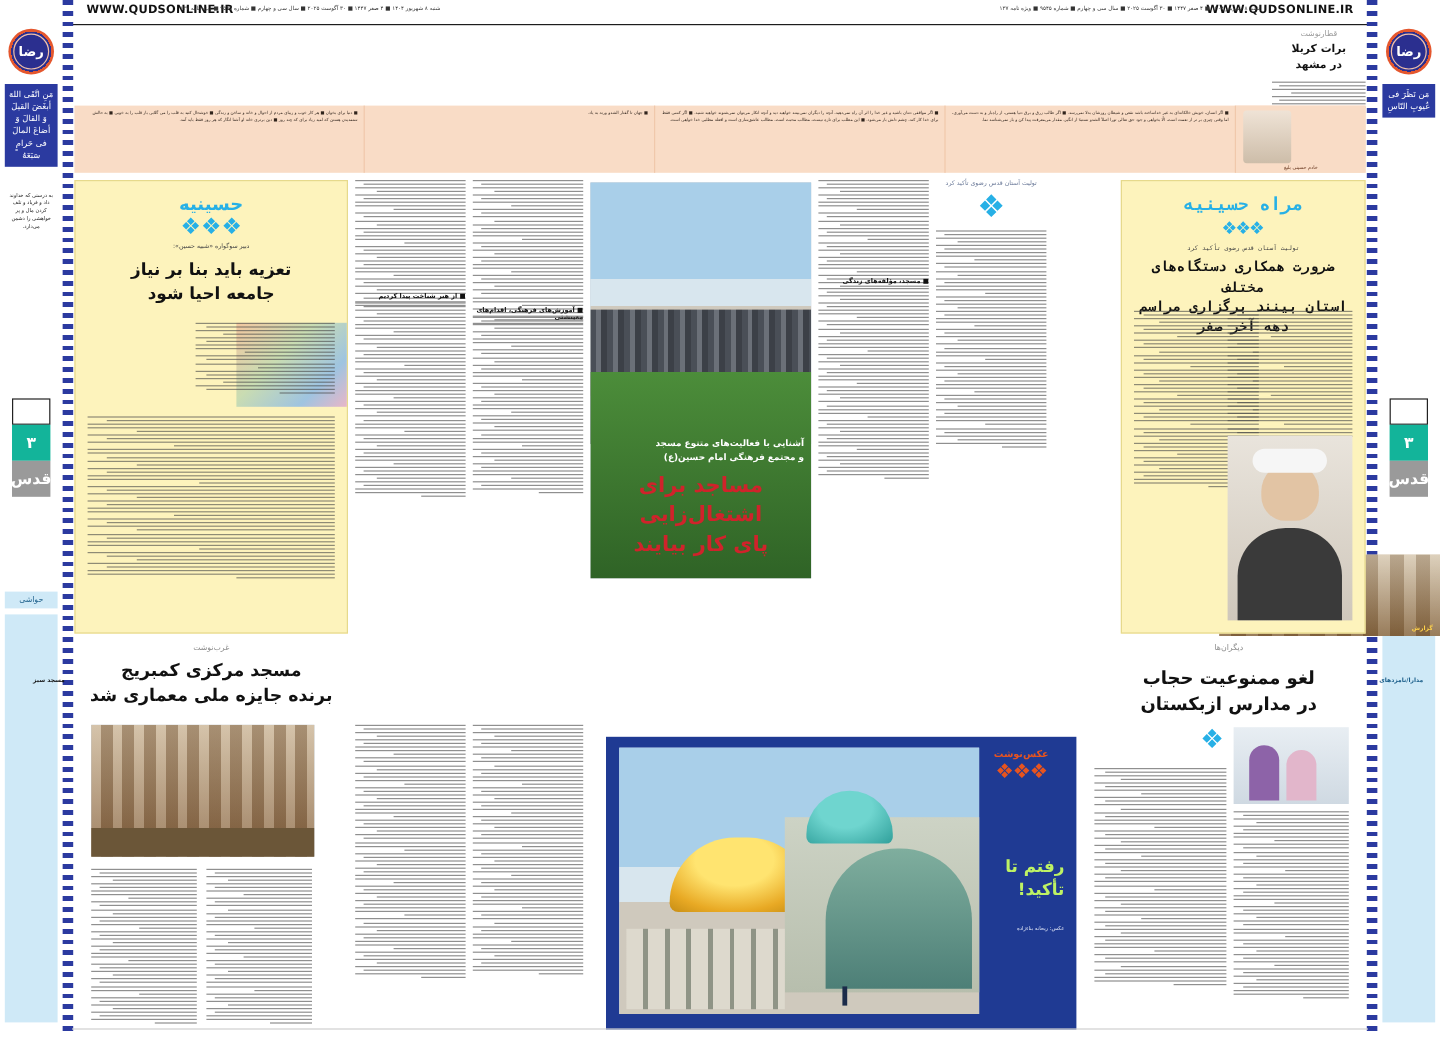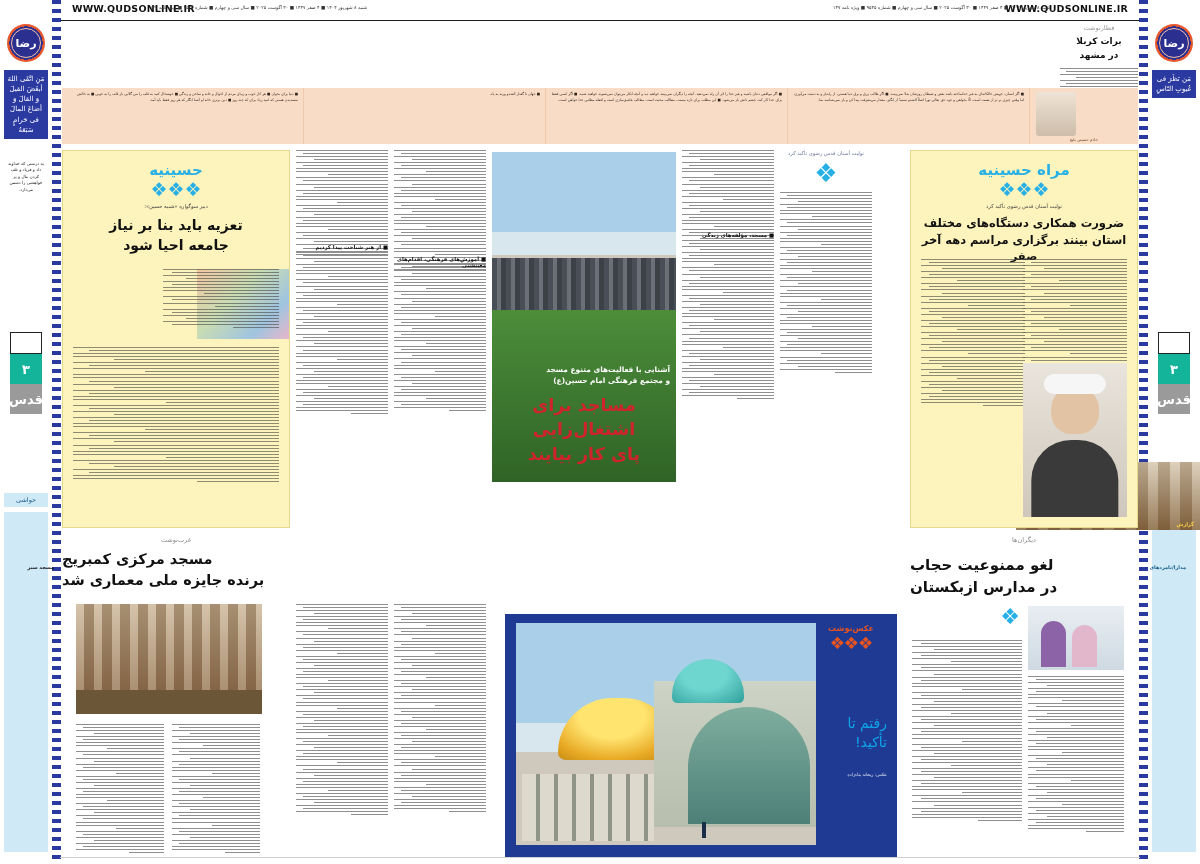--- a/index.html
+++ b/index.html
@@ -70,21 +70,21 @@
   .cleric-cap { position:absolute; left:4px; bottom:2px; width:100px; text-align:center;
       font-size:4px; color:#6a3a22; }
 
   
   .yellowbox { background:#fdf3bc; border:1px solid #e6d98c; }
   .hx-logo { color:#27b0e6; font-size:15px; font-weight:bold; text-align:center; letter-spacing:1px; }
   .hx-sub { text-align:center; font-size:5.2px; color:#444; margin-top:4px; }
   .hx-title { text-align:center; font-weight:bold; color:#111; line-height:1.45; }
 
   .kicker { text-align:center; color:#8a8a8a; font-size:6.5px; letter-spacing:.5px; }
-  .bigtitle { text-align:left; font-weight:bold; color:#111; line-height:1.45; }
+  .bigtitle { text-align:center; font-weight:bold; color:#111; line-height:1.45; }
 
   .redtitle { color:#d0232b; font-weight:bold; line-height:1.4; }
 
   .photo { background:#b9c3cb; position:relative; overflow:hidden; }
   .ph-sky { position:absolute; inset:0; background:linear-gradient(#bfd9ee,#e7f0f7 58%, #cfd6cf 100%); }
   .ph-green { position:absolute; left:0; right:0; bottom:0; height:52%;
       background:linear-gradient(#4c8d3a,#2f6326); }
   .ph-crowd { position:absolute; left:0; right:0; bottom:34%; height:34%;
       background:repeating-linear-gradient(to right, #4a4f57 0 5px, #6b7078 5px 9px, #3c4047 9px 14px); }
 
@@ -126,21 +126,21 @@
   .smallhead.blue{ color:#1b5e8a; }
 
   
   .photonote { position:absolute; left:505px; top:614px; width:392px; height:244px;
      background:#1f3a93; }
   .pn-img { position:absolute; left:11px; top:9px; width:300px; height:222px; background:#cfe3ef; overflow:hidden;}
   .pn-logo { position:absolute; right:10px; top:10px; width:72px; text-align:center;
      color:#e8541f; font-weight:bold; font-size:8px; }
   .pn-logo .dots { font-size:17px; letter-spacing:-1px; line-height:1; margin-top:2px; }
   .pn-title { position:absolute; right:10px; top:100px; width:72px; text-align:right;
-     color:#0ea5e9; font-weight:normal; font-size:14px; line-height:1.35; }
+     color:#bef264; font-weight:bold; font-size:14px; line-height:1.35; }
   .pn-credit { position:absolute; right:10px; top:158px; width:72px; text-align:right;
      color:#dfe5f5; font-size:4.4px; }
 </style>
 </head>
 <body>
 
 <div class="page">
 
   <div class="masthead">
     <div class="md-url left">WWW.QUDSONLINE.IR</div>
@@ -680,21 +680,21 @@
         <i class="s55"></i>
         <i class="s100"></i>
       <i class="s92"></i>
         <i class="s100"></i>
         <i class="s80"></i>
         <i class="s100"></i>
         <i class="s40"></i>
     </div>
   </div>
 
-  <div class="yellowbox" style="position:absolute;right:62px;top:150px;width:228px;height:378px;padding:10px;">
+  <div class="yellowbox" style="position:absolute;right:62px;top:150px;width:204px;height:378px;padding:10px;font-family:Liberation Mono, monospace;">
     <div class="hx-logo">مراه حسینیه</div>
     <div style="text-align:center;color:#27b0e6;font-size:19px;line-height:1;margin-top:1px;">❖❖❖</div>
     <div class="hx-sub">تولیت آستان قدس رضوی تأکید کرد</div>
     <div class="hx-title" style="font-size:11.5px;margin-top:6px;">
       <div>ضرورت همکاری دستگاه‌های مختلف</div>
       <div>استان بینند برگزاری مراسم دهه آخر صفر</div>
     </div>
     <div class="fakelines" style="position:absolute;left:10px;top:108px;width:104px;">
       <i class="s100"></i>
         <i class="s92"></i>

